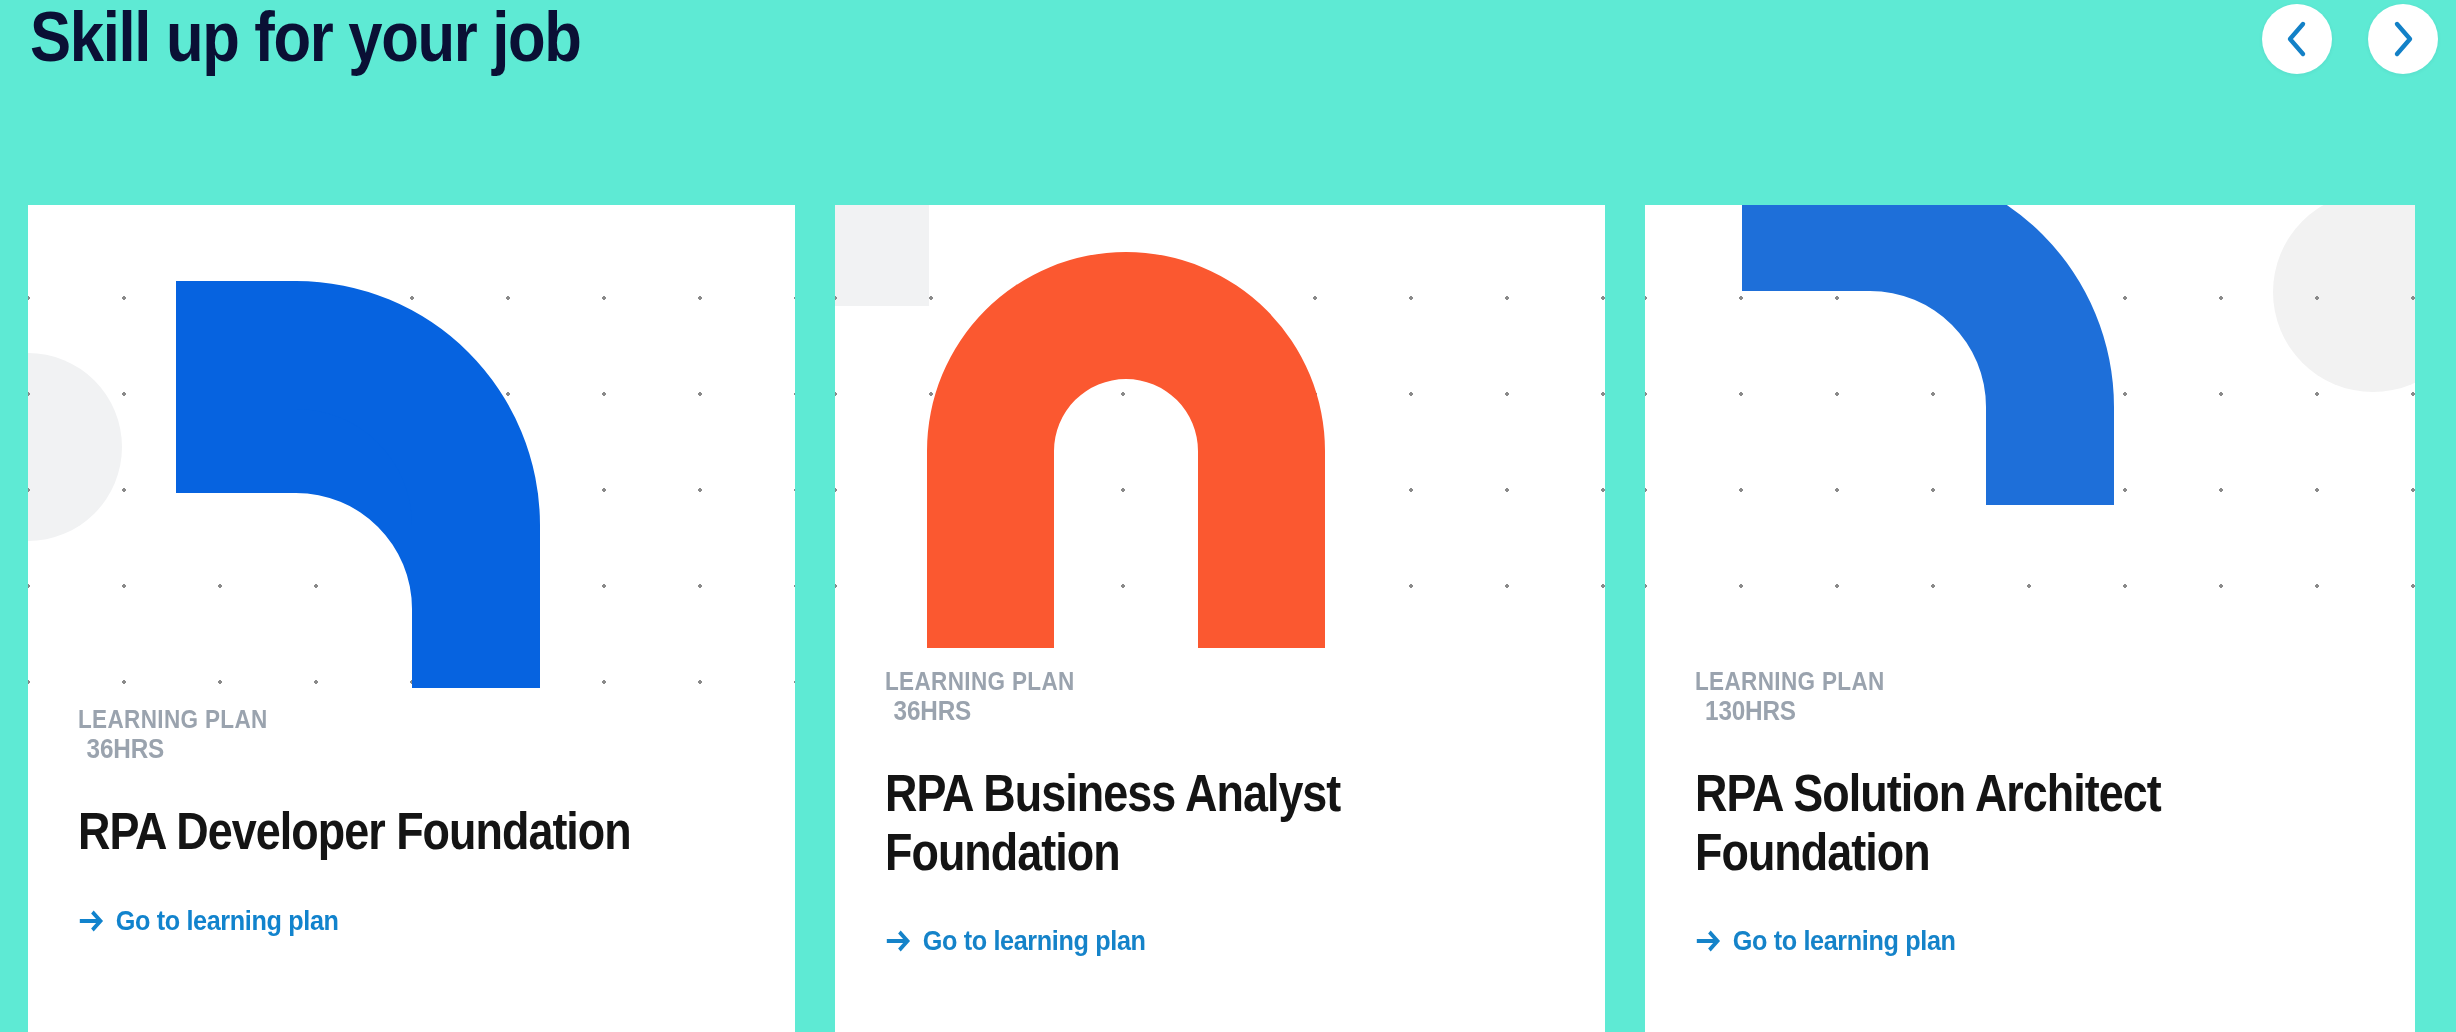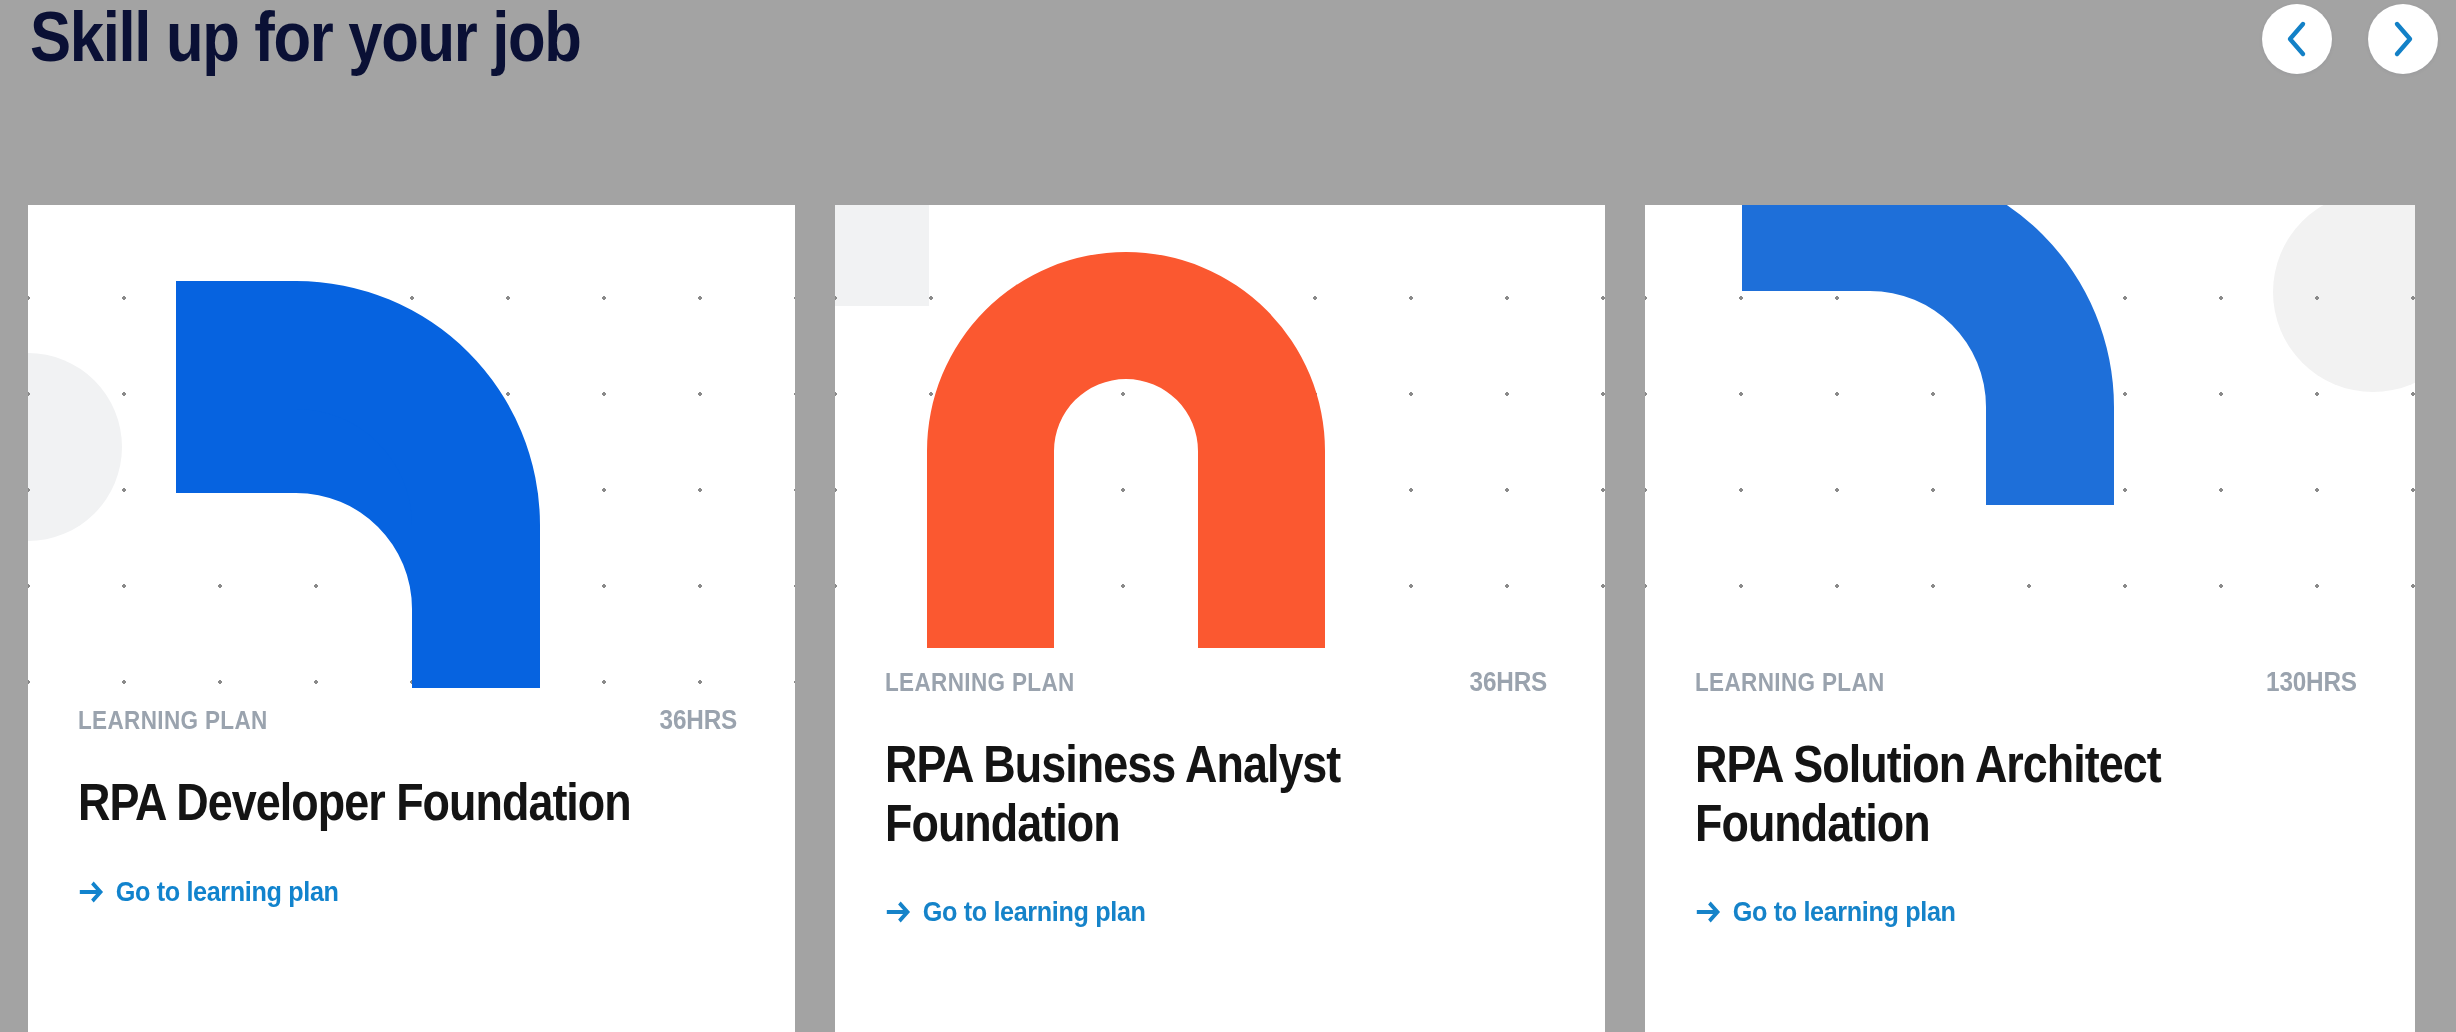--- a/index.html
+++ b/index.html
@@ -9,21 +9,21 @@
     height: 1032px;
     overflow: hidden;
     background: #f3f4f8;
     font-family: "Liberation Sans", sans-serif;
   }
 
   .page {
     position: relative;
     width: 2456px;
     height: 1032px;
-    background: #a3a3a3;
+    background: #5eead4;
   }
 
   
   .header {
     position: absolute;
     top: 0; left: 0;
     width: 2456px;
     height: 205px;
   }
 
@@ -135,20 +135,21 @@
     position: relative;
     padding: 0 50px;
   }
 
   .meta-row {
     display: flex;
     align-items: baseline;
     justify-content: space-between;
     padding-top: 17px;
     padding-right: 8px;
+    flex-direction: column;
   }
 
   .meta-label {
     font-size: 25px;
     font-weight: bold;
     letter-spacing: 0.4px;
     color: #9aa3ae;
     transform: scaleX(0.9);
     transform-origin: left center;
     white-space: nowrap;

